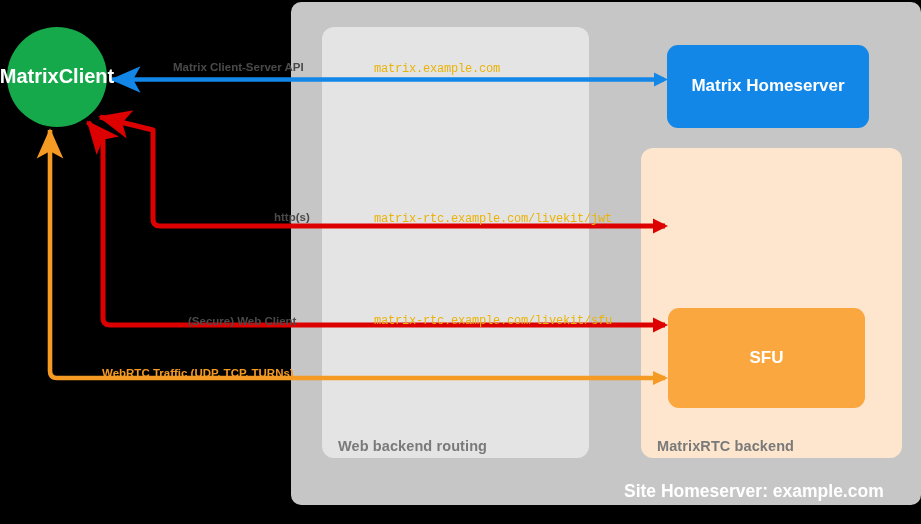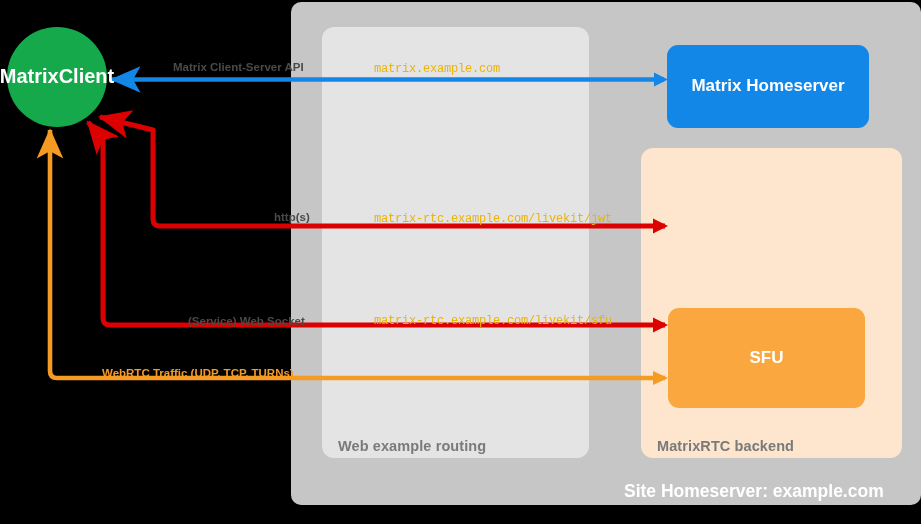--- a/index.html
+++ b/index.html
@@ -209,24 +209,24 @@
     <span>Matrix Homeserver</span>
   </div>
 
 
   <div class="node-box node-sfu">
     <span>SFU</span>
   </div>
 
   <div class="edge-label label-proto lbl-csapi">Matrix Client-Server API</div>
   <div class="edge-label label-proto lbl-https">http(s)</div>
-  <div class="edge-label label-proto lbl-ws">(Service) Web Socket</div>
+  <div class="edge-label label-proto lbl-ws">(Secure) Web Client</div>
   <div class="edge-label label-proto-orange lbl-webrtc">WebRTC Traffic (UDP, TCP, TURNs)</div>
 
   <div class="edge-label label-url lbl-url-matrix">matrix.example.com</div>
   <div class="edge-label label-url lbl-url-sfu">matrix-rtc.example.com/livekit/sfu</div>
   <div class="edge-label label-url lbl-url-jwt">matrix-rtc.example.com/livekit/jwt</div>
 
-  <div class="panel-caption caption-routing">Web example routing</div>
+  <div class="panel-caption caption-routing">Web backend routing</div>
   <div class="panel-caption caption-backend">MatrixRTC backend</div>
   <div class="site-caption">Site Homeserver: example.com</div>
 
 </div>
 
 </body></html>

